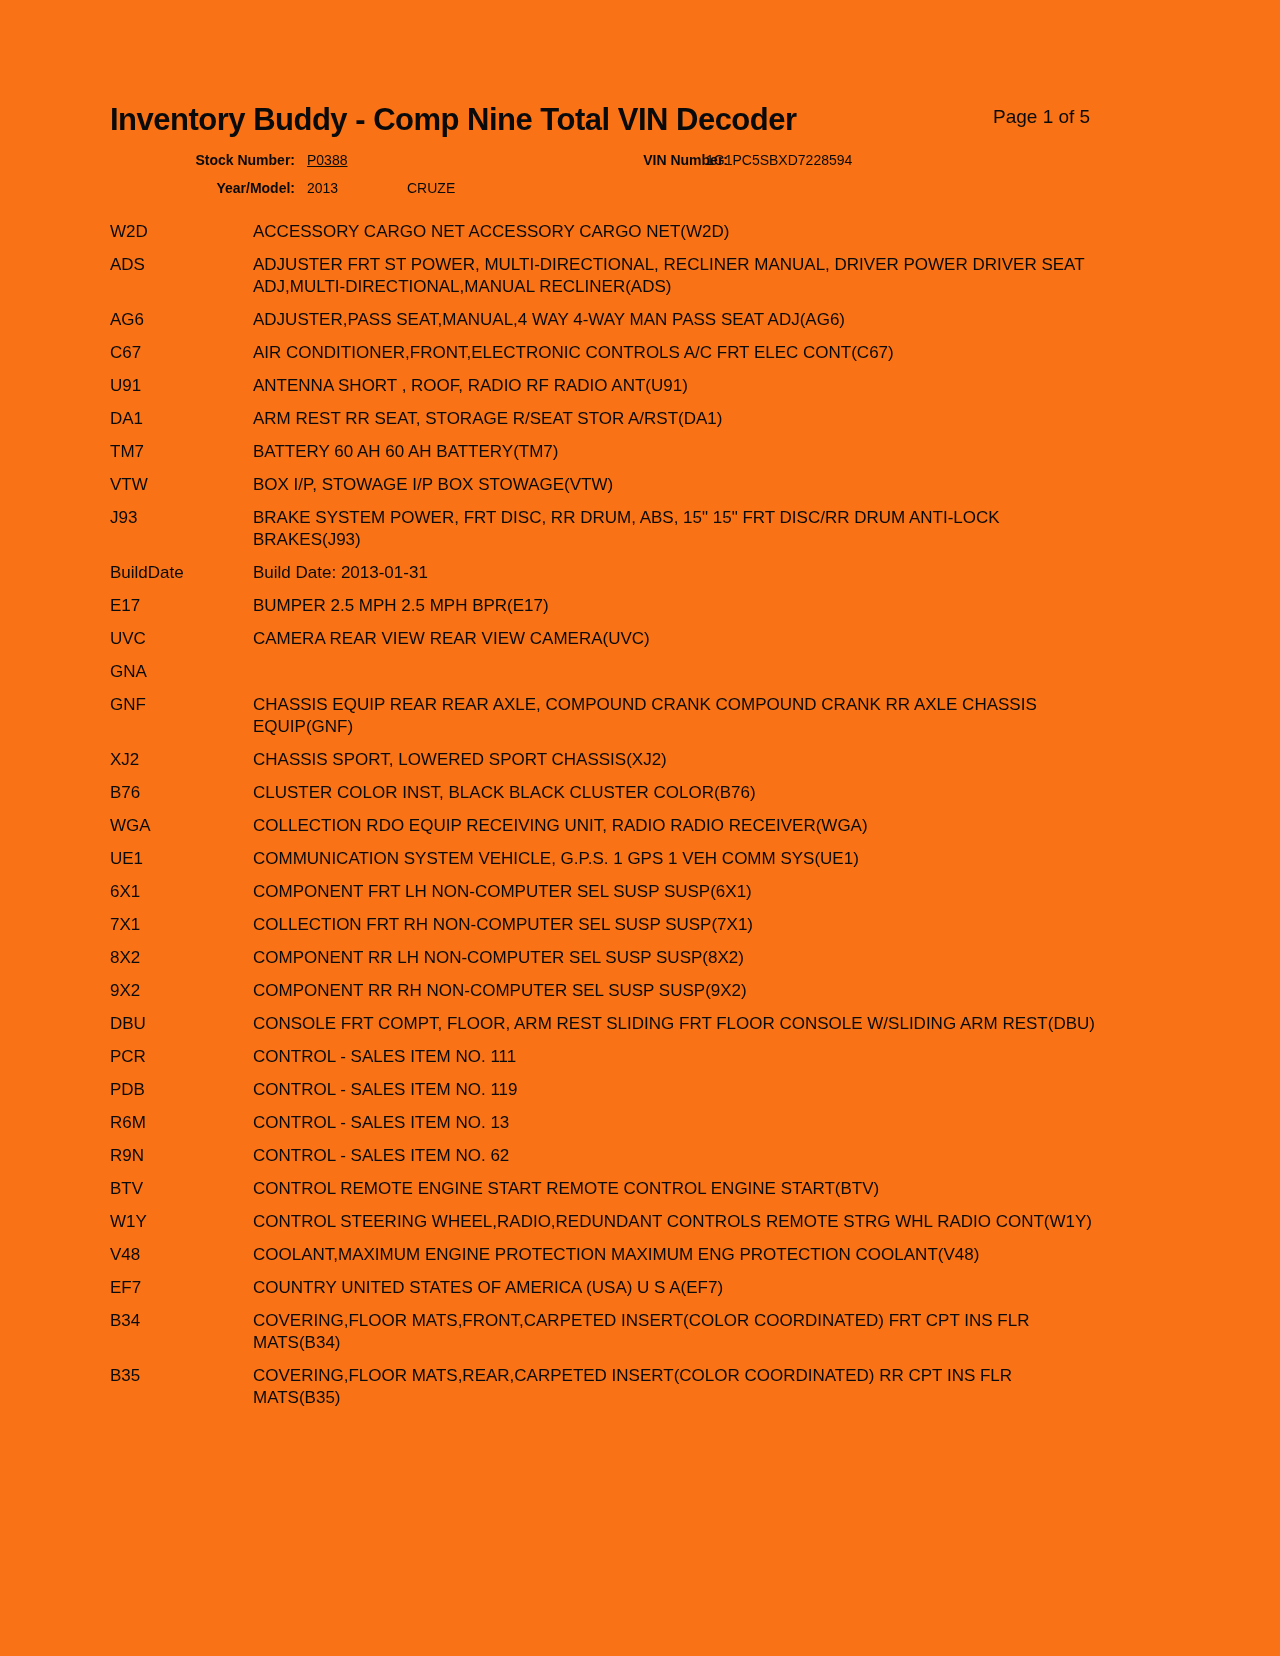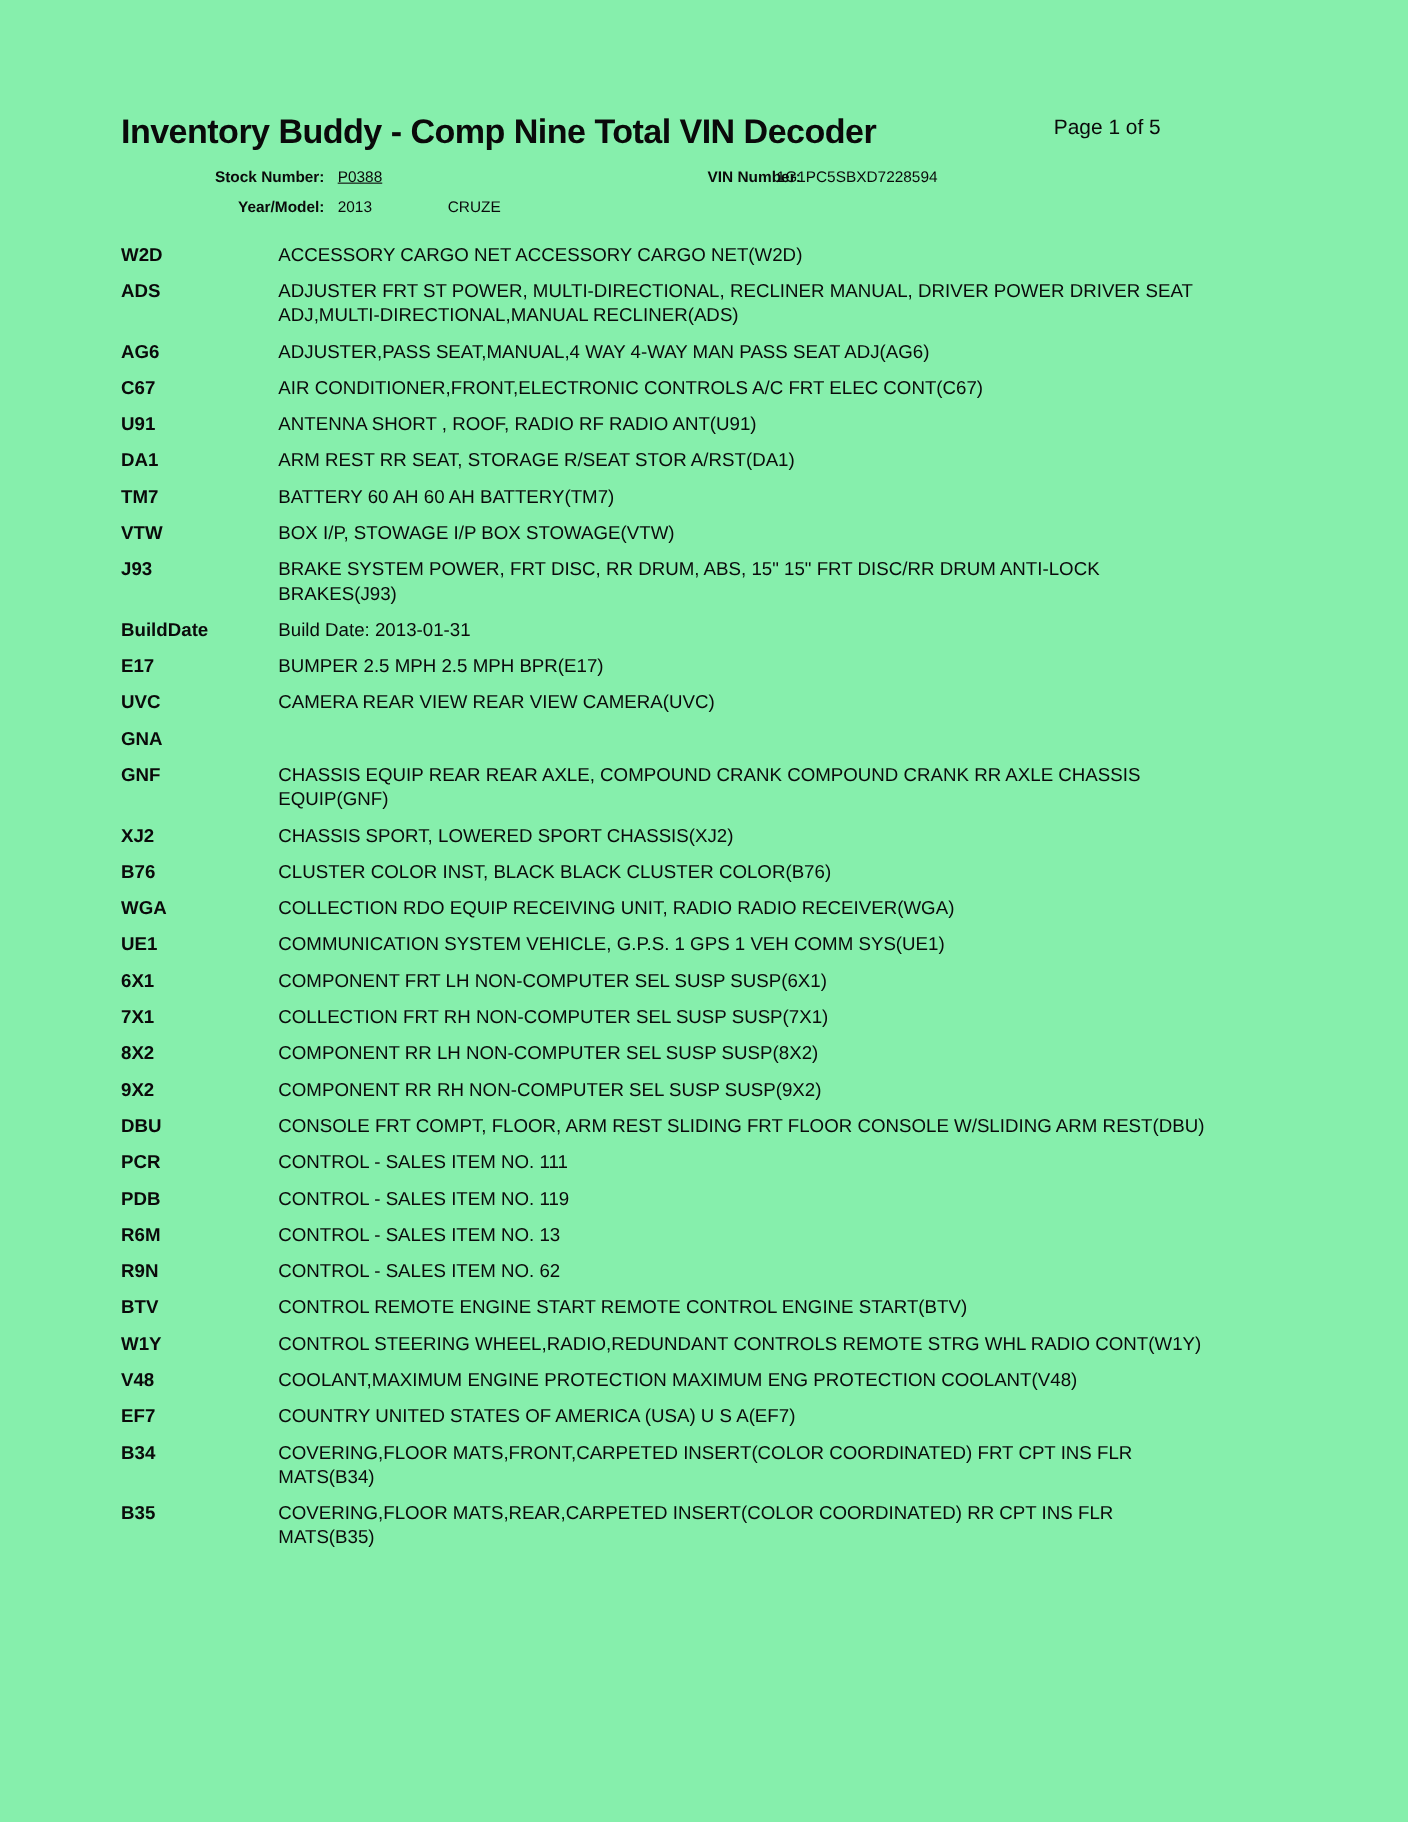--- a/index.html
+++ b/index.html
@@ -11,35 +11,35 @@
     width: 1280px;
     height: 1656px;
     font-family: "Liberation Sans", sans-serif;
     color: #0a0a0a;
     -webkit-font-smoothing: antialiased;
   }
   .sheet {
     position: relative;
     width: 1280px;
     height: 1656px;
-    background: #86efac;
+    background: #f97316;
     overflow: hidden;
   }
   .doc-title {
     position: absolute;
     left: 110px;
     top: 102px;
     font-size: 31px;
     font-weight: bold;
     letter-spacing: -0.5px;
     white-space: nowrap;
   }
   .page-indicator {
     position: absolute;
-    left: 958px;
+    left: 993px;
     top: 106px;
     font-size: 19px;
     white-space: nowrap;
   }
   .meta {
     position: absolute;
     left: 110px;
     top: 152px;
     width: 1080px;
     height: 70px;
@@ -65,21 +65,20 @@
   .row {
     display: flex;
     align-items: flex-start;
     margin-bottom: 11px;
     font-size: 17px;
     line-height: 22px;
   }
   .code {
     flex: 0 0 143px;
     width: 143px;
-    font-weight: bold;
   }
   .desc {
     flex: 0 0 850px;
     width: 850px;
   }
 </style>
 </head>
 <body>
 
 <div class="sheet">

